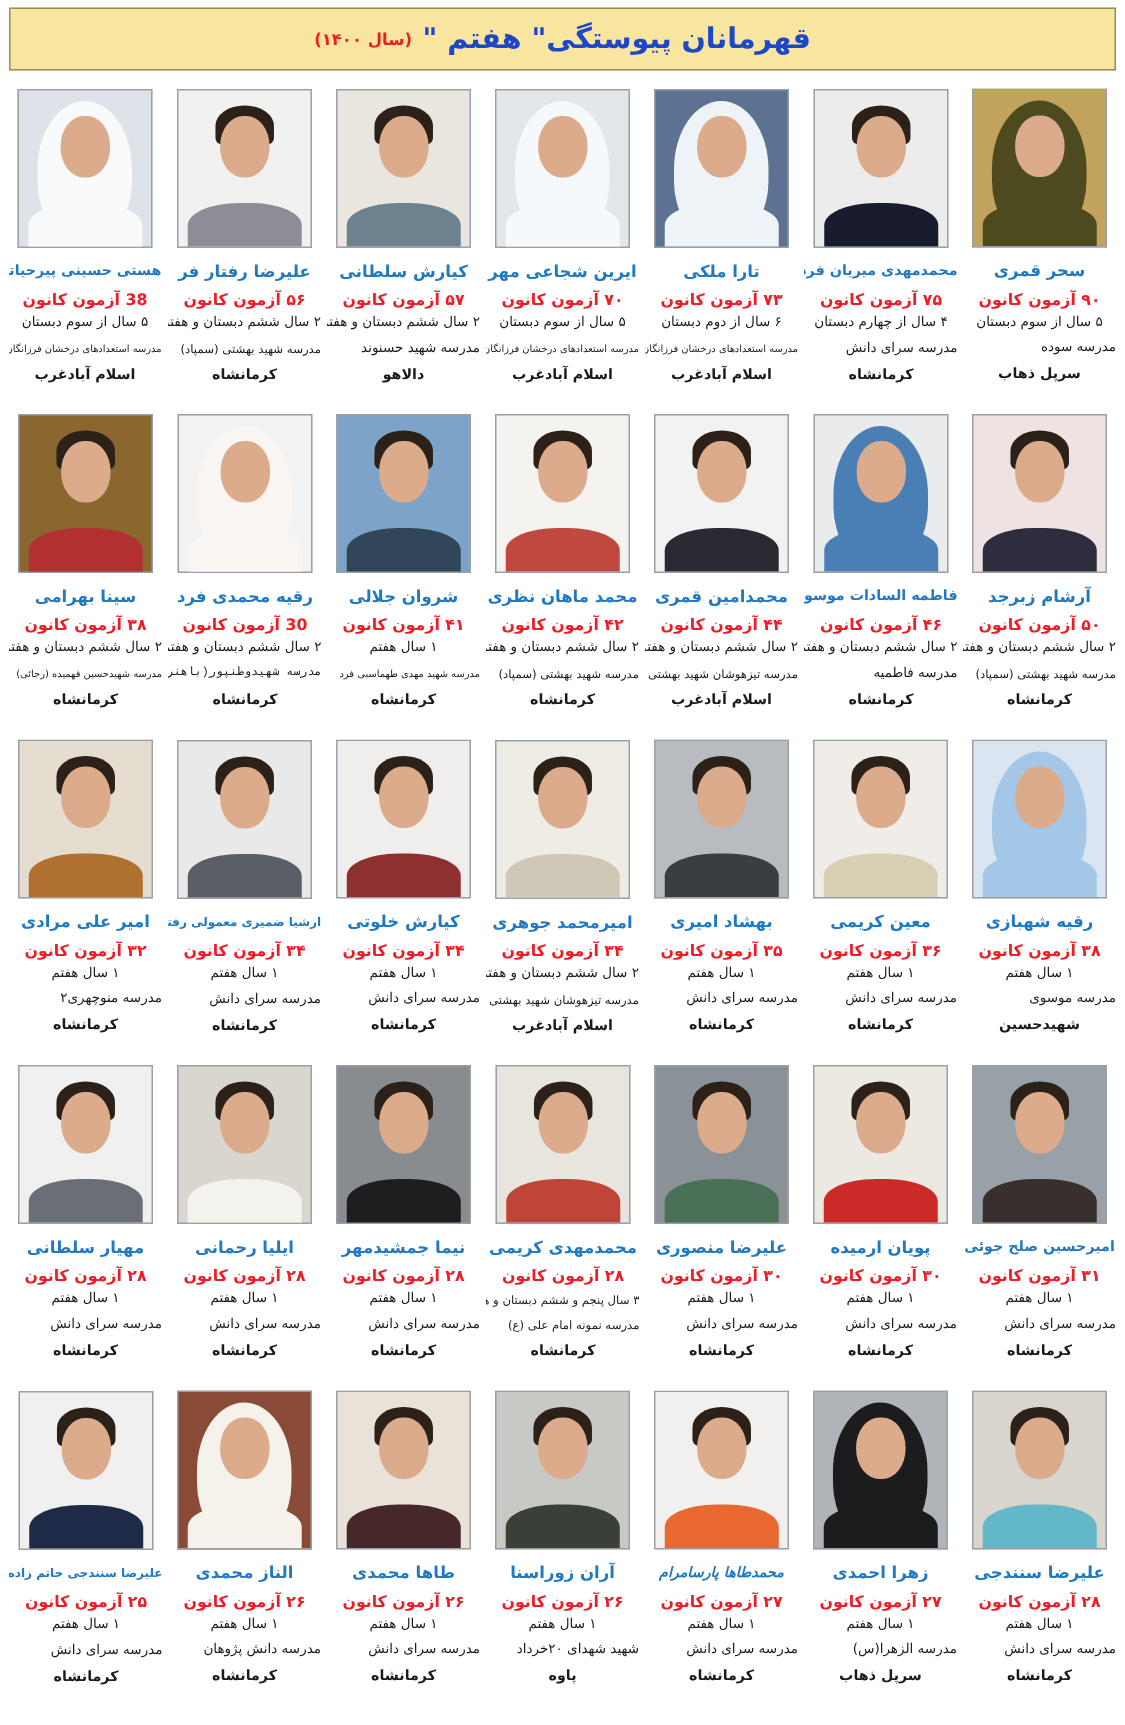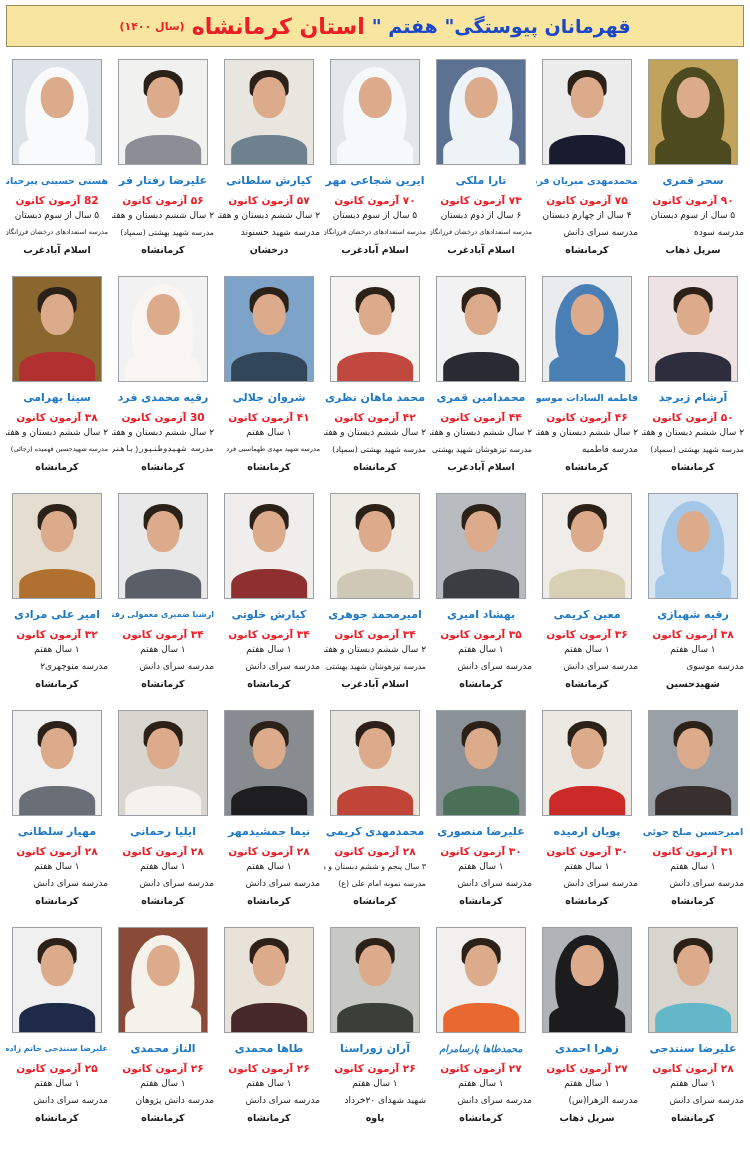--- a/index.html
+++ b/index.html
@@ -133,21 +133,20 @@
     white-space: nowrap;
   }
 </style>
 </head>
 <body>
 
 <div class="page">
 
   <div class="header-banner">
     <span class="title-blue">قهرمانان پیوستگی" هفتم "</span>
-    <span class="title-red">استان کرمانشاه</span>
     <span class="title-year">(سال ۱۴۰۰)</span>
   </div>
 
   <div class="grid" id="grid">
       <div class="cell">
     <div class="photo" style="background: rgb(194, 163, 94);">
       <div class="scarf" style="background: rgb(78, 74, 31);"></div>
 
       <div class="head"></div>
       <div class="shoulders" style="background: rgb(78, 74, 31);"></div>
@@ -201,21 +200,21 @@
     <div class="photo" style="background: rgb(233, 230, 223);">
 
       <div class="hair" style="background: rgb(43, 33, 24);"></div>
       <div class="head"></div>
       <div class="shoulders" style="background: rgb(110, 129, 143);"></div>
     </div>
     <div class="name">کیارش سلطانی</div>
     <div class="tests">۵۷ آزمون کانون</div>
     <div class="grade">۲ سال ششم دبستان و هفتم</div>
     <div class="school">مدرسه شهید حسنوند</div>
-    <div class="city">درخشان</div>
+    <div class="city">دالاهو</div>
   </div>
       <div class="cell">
     <div class="photo" style="background: rgb(241, 241, 239);">
 
       <div class="hair" style="background: rgb(43, 33, 24);"></div>
       <div class="head"></div>
       <div class="shoulders" style="background: rgb(141, 141, 150);"></div>
     </div>
     <div class="name">علیرضا رفتار فر</div>
     <div class="tests">۵۶ آزمون کانون</div>
@@ -224,21 +223,21 @@
     <div class="city">کرمانشاه</div>
   </div>
       <div class="cell">
     <div class="photo" style="background: rgb(221, 227, 232);">
       <div class="scarf" style="background: rgb(248, 250, 252);"></div>
 
       <div class="head"></div>
       <div class="shoulders" style="background: rgb(248, 250, 252);"></div>
     </div>
     <div class="name" style="font-size: 9.5px;">هستی حسینی پیرحیاتی</div>
-    <div class="tests">82 آزمون کانون</div>
+    <div class="tests">38 آزمون کانون</div>
     <div class="grade">۵ سال از سوم دبستان</div>
     <div class="school" style="font-size: 6.6px;">مدرسه استعدادهای درخشان فرزانگان</div>
     <div class="city">اسلام آبادغرب</div>
   </div>
       <div class="cell">
     <div class="photo" style="background: rgb(239, 226, 226);">
 
       <div class="hair" style="background: rgb(43, 33, 24);"></div>
       <div class="head"></div>
       <div class="shoulders" style="background: rgb(45, 45, 61);"></div>

